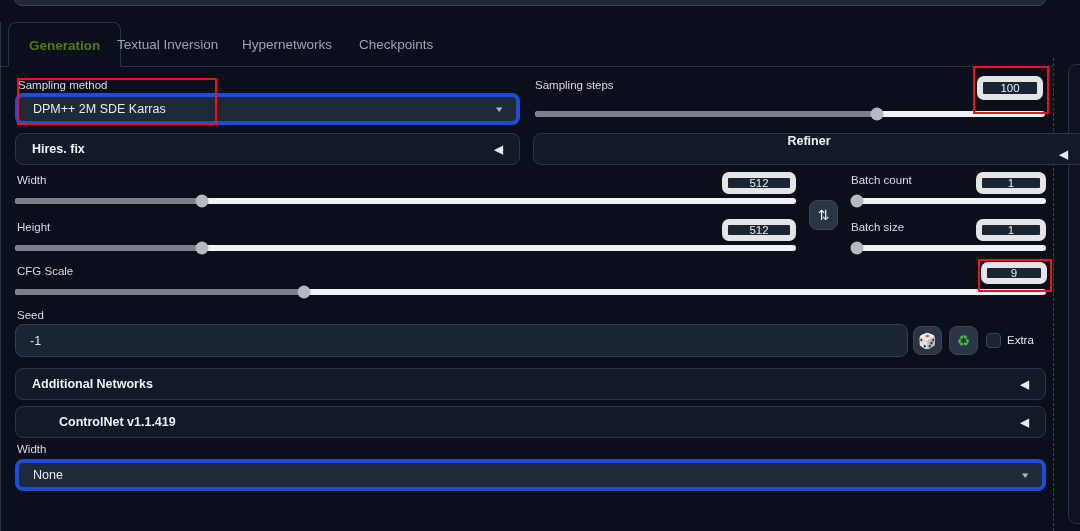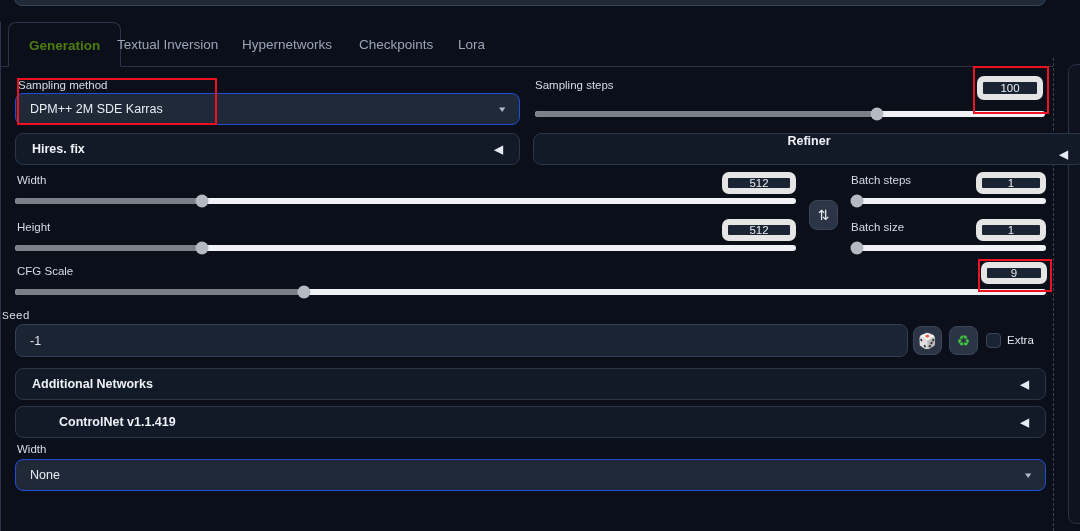--- a/index.html
+++ b/index.html
@@ -101,21 +101,21 @@
   .lbl {
     position: absolute;
     font-size: 11.5px;
     color: #d6dbe6;
     white-space: nowrap;
   }
 
   .select {
     position: absolute;
     background: #1f2937;
-    border: 1px solid #1d4ed8;
+    border: 4px solid #1d4ed8;
     border-radius: 8px;
     box-sizing: border-box;
     color: #e8ecf3;
     font-size: 12.5px;
     display: flex;
     align-items: center;
     padding: 0 14px;
     cursor: pointer;
   }
   .select .caret {
@@ -256,23 +256,20 @@
     </div>
     <div class="tab" style="left:97px;">
       <span>Textual Inversion</span>
     </div>
     <div class="tab" style="left:222px;">
       <span>Hypernetworks</span>
     </div>
     <div class="tab" style="left:339px;">
       <span>Checkpoints</span>
     </div>
-    <div class="tab" style="left:438px;">
-      <span>Lora</span>
-    </div>
   </div>
 
   <div class="lbl" style="left:18px; top:79px;">Sampling method</div>
 
   <div class="select" style="left:15px; top:93px; width:505px; height:32px;">
     <span>DPM++ 2M SDE Karras</span>
     <span class="caret">▾</span>
   </div>
 
   <div class="lbl" style="left:535px; top:79px;">Sampling steps</div>
@@ -315,21 +312,21 @@
 
   <div class="slider" style="left:15px; top:245px; width:781px;">
     <div class="fill" style="width:24%;"></div>
     <div class="knob" style="left:24%;"></div>
   </div>
 
   <div class="iconbtn" style="left:809px; top:200px; width:29px; height:30px; font-size:14px;">
     <span>⇅</span>
   </div>
 
-  <div class="lbl" style="left:851px; top:174px;">Batch steps</div>
+  <div class="lbl" style="left:851px; top:174px;">Batch count</div>
 
   <div class="numbox" style="left:976px; top:172px; width:70px; height:22px;">
     <span>1</span>
   </div>
 
   <div class="slider" style="left:851px; top:198px; width:195px;">
     <div class="fill" style="width:2%;"></div>
     <div class="knob" style="left:3%;"></div>
   </div>
 
@@ -348,21 +345,21 @@
 
   <div class="numbox" style="left:981px; top:262px; width:66px; height:22px;">
     <span>9</span>
   </div>
 
   <div class="slider" style="left:15px; top:289px; width:1031px;">
     <div class="fill" style="width:28%;"></div>
     <div class="knob" style="left:28%;"></div>
   </div>
 
-  <div class="lbl" style="left:2px; top:309px;font-family:Liberation Mono, monospace;">Seed</div>
+  <div class="lbl" style="left:17px; top:309px;">Seed</div>
 
   <div class="textinput" style="left:15px; top:324px; width:893px; height:33px;">
     <span>-1</span>
   </div>
 
   <div class="iconbtn" style="left:913px; top:326px; width:29px; height:29px;">
     <span>🎲</span>
   </div>
 
   <div class="iconbtn" style="left:949px; top:326px; width:29px; height:29px; color:#3ec13e;">

